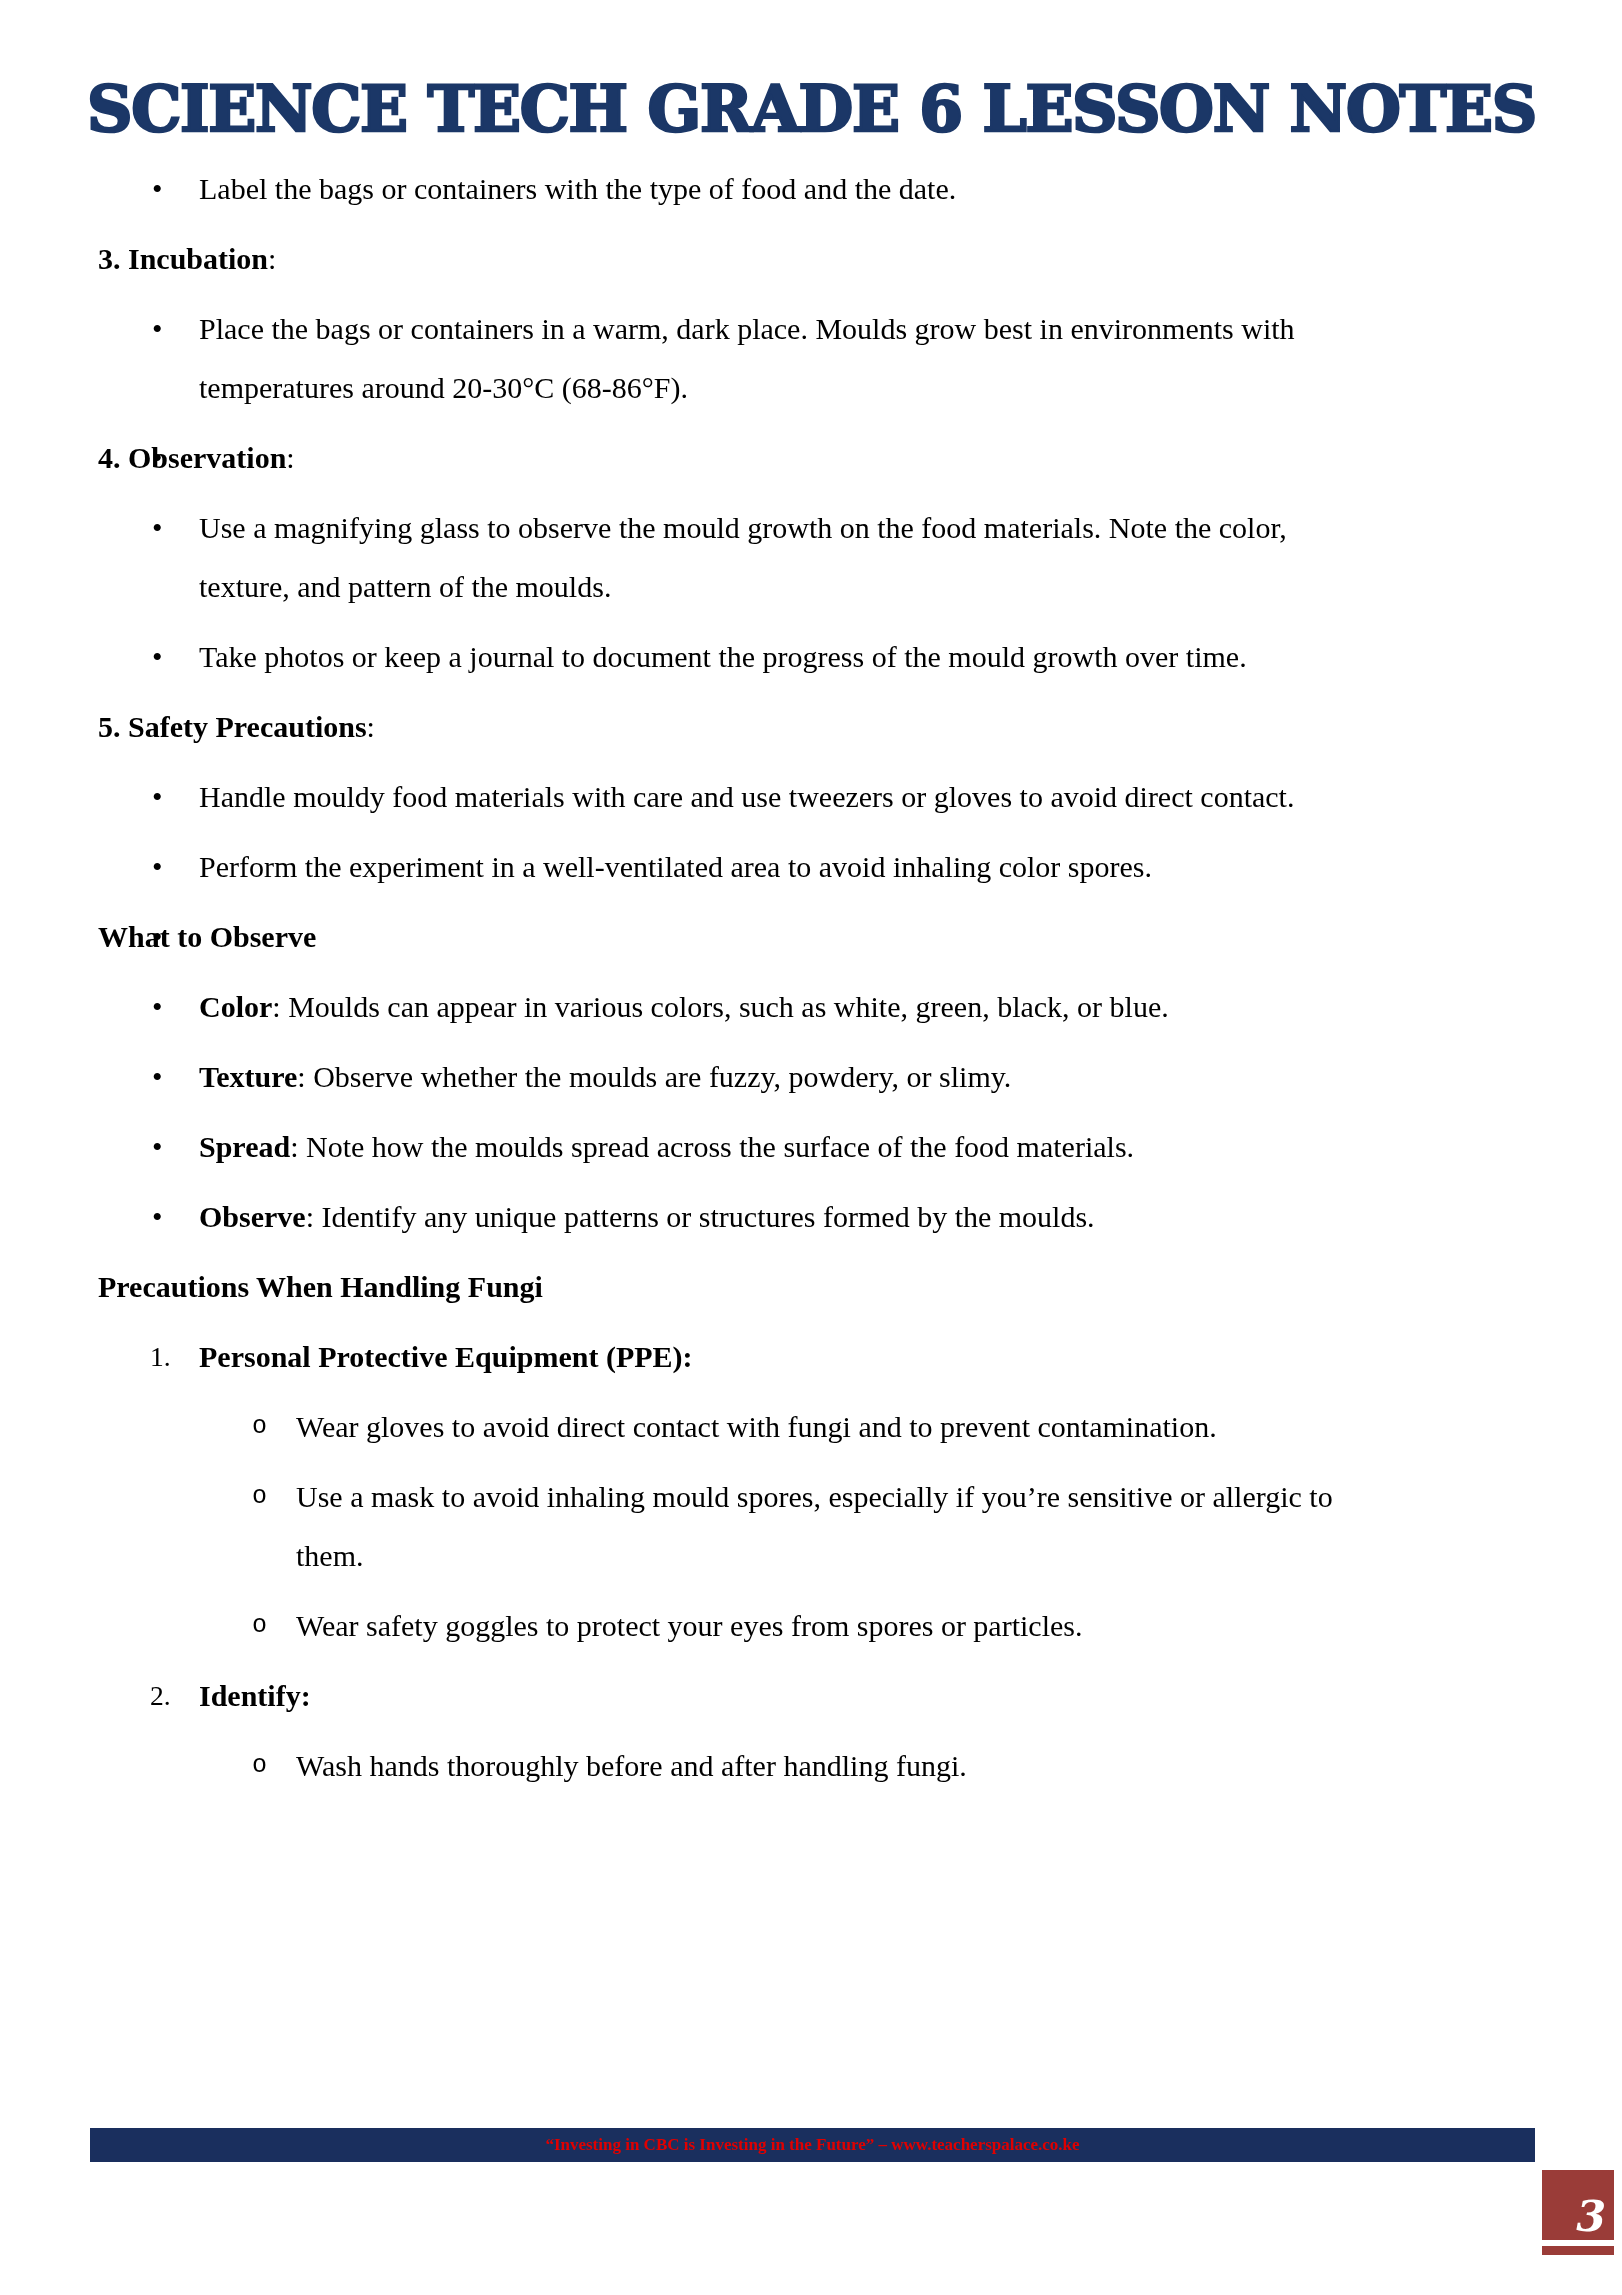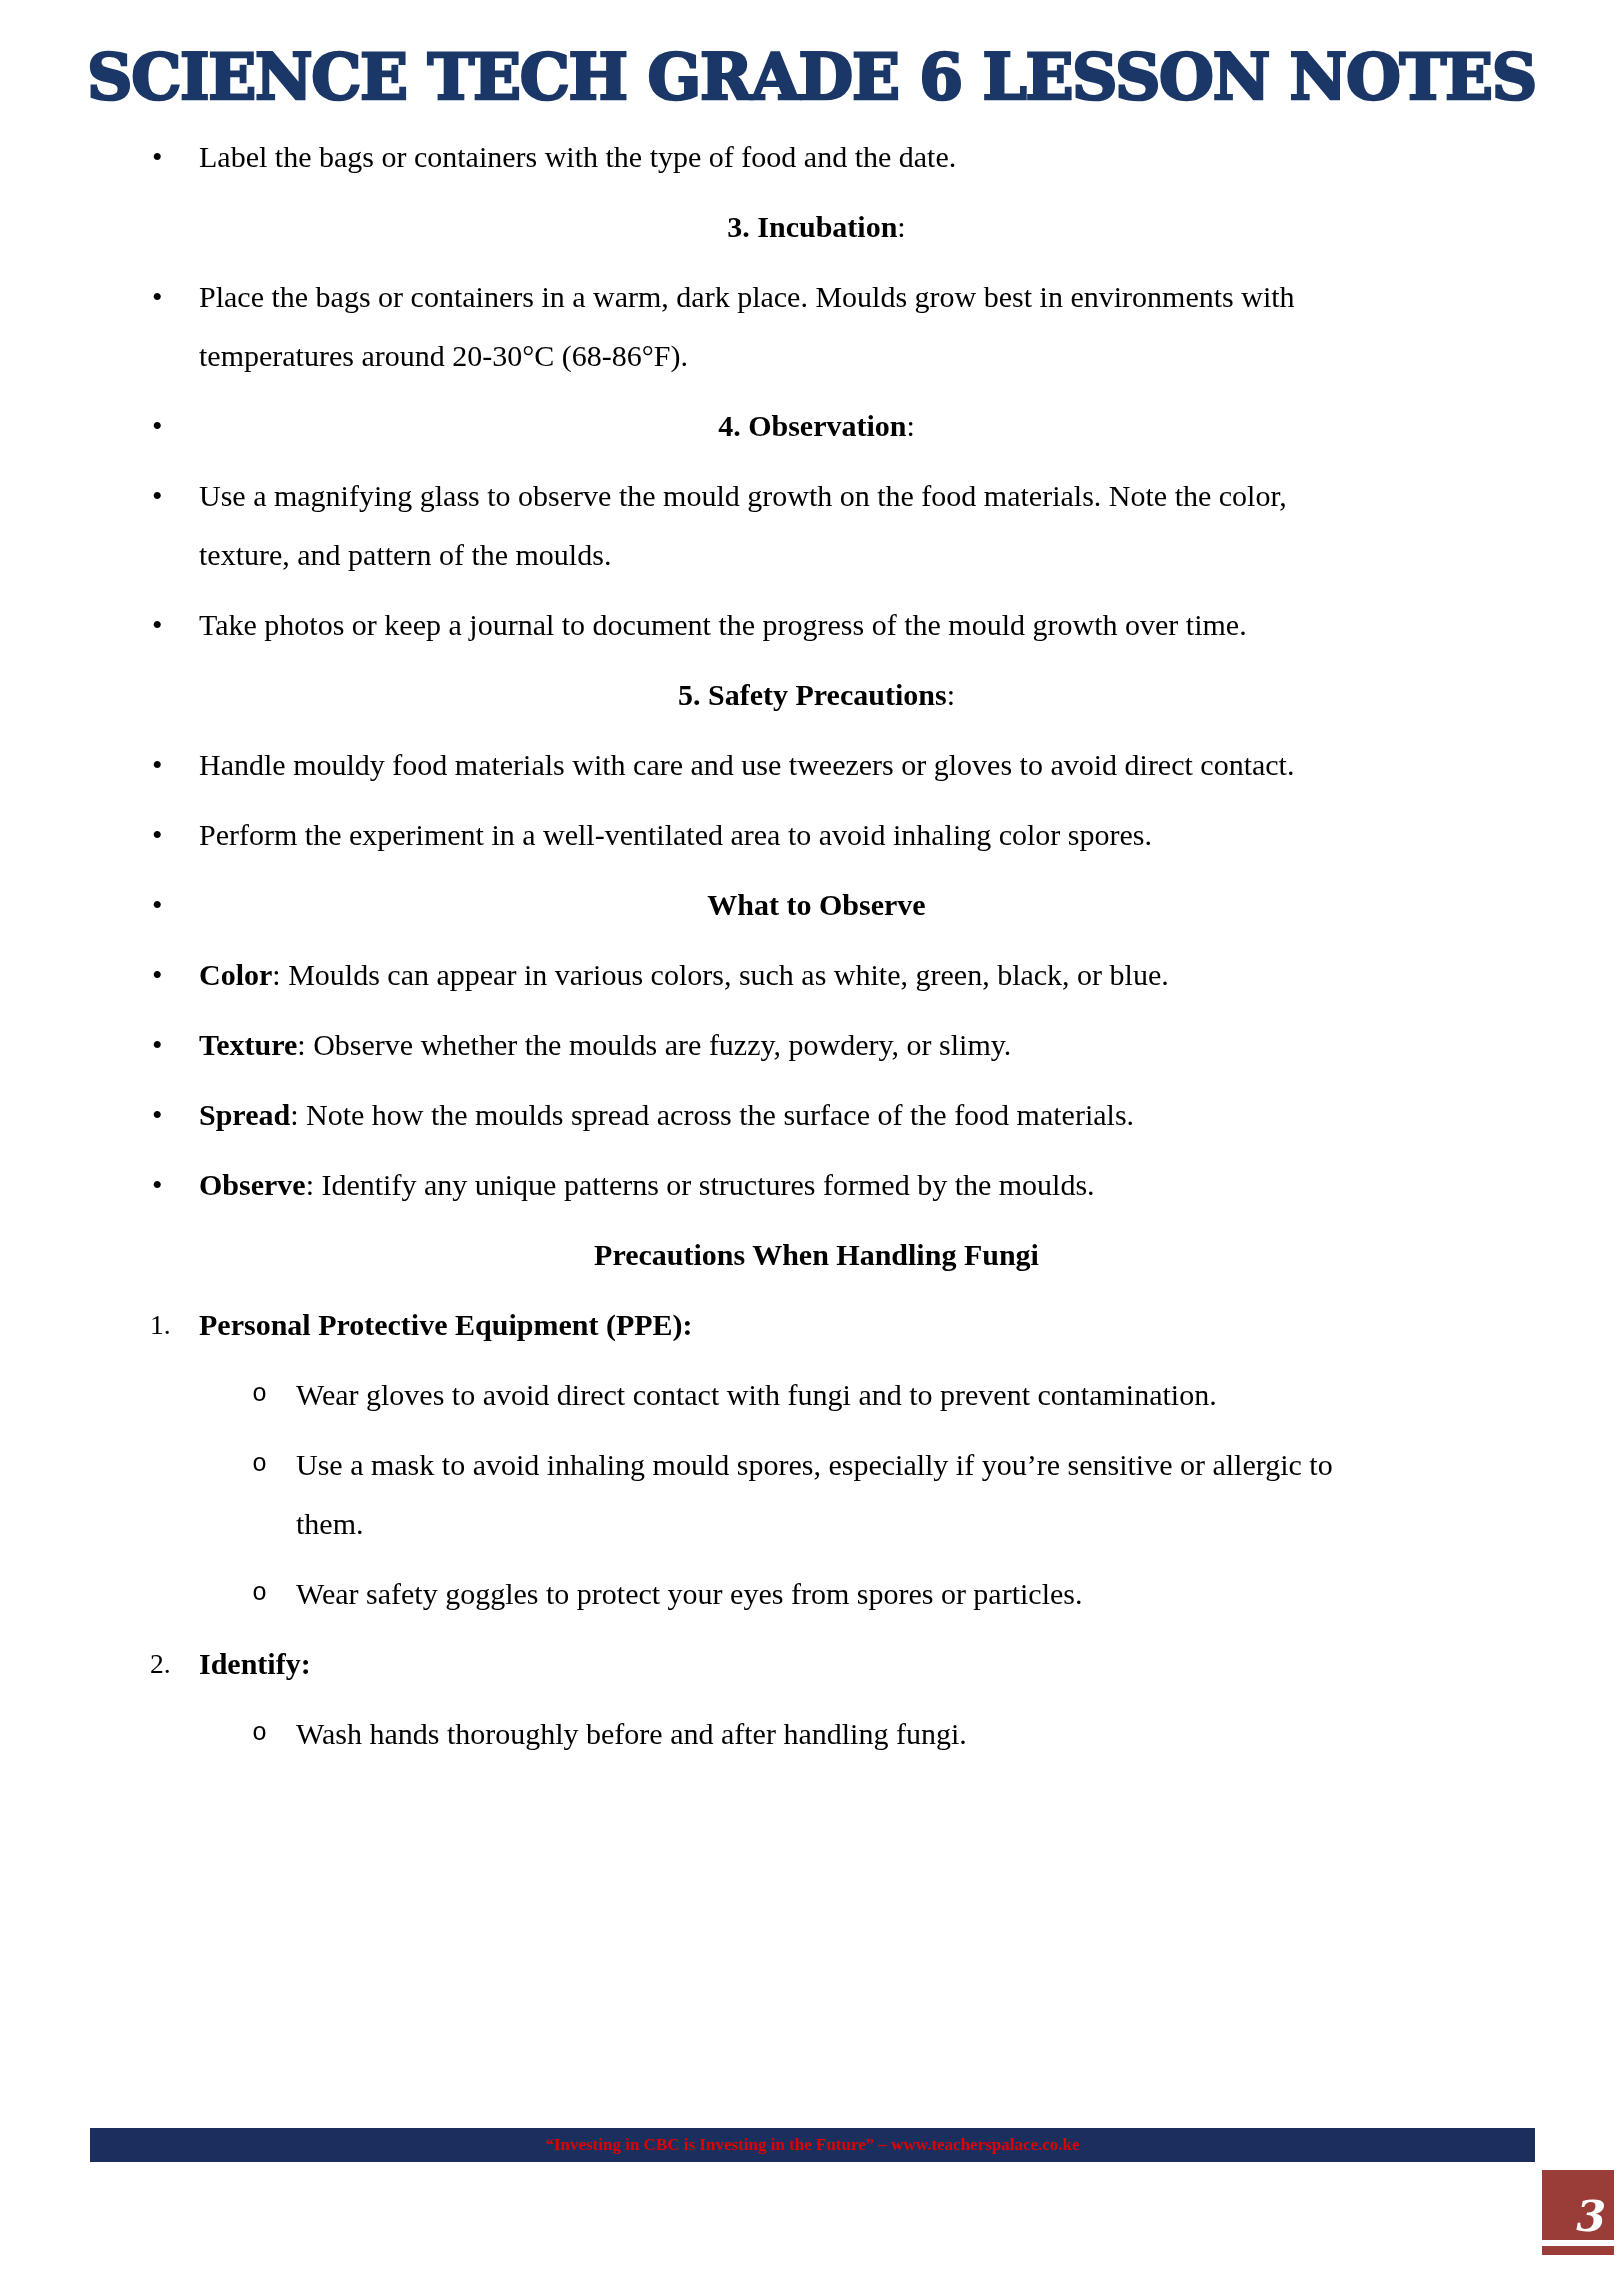--- a/index.html
+++ b/index.html
@@ -7,21 +7,21 @@
     position: relative;
     width: 1623px;
     height: 2295px;
     background: #ffffff;
     font-family: "Liberation Serif", serif;
     color: #000000;
     overflow: hidden;
   }
   .doc-title {
     margin: 0;
-    padding-top: 45px;
+    padding-top: 77px;
     text-align: center;
     font-family: "DejaVu Serif", serif;
     font-weight: bold;
     font-size: 63px;
     line-height: 65px;
     letter-spacing: -1.3px;
     color: #1b3767;
     -webkit-text-stroke: 2.6px #1b3767;
   }
   .content {
@@ -32,21 +32,21 @@
     font-size: 30px;
     line-height: 59px;
     margin-bottom: 11px;
     white-space: pre-wrap;
   }
   .item .marker {
     position: absolute;
     top: 0;
     line-height: 59px;
   }
-  .heading { font-weight: bold; text-align: center; }
+  .heading { font-weight: bold; }
   .heading .tail { font-weight: normal; }
   .b1 { padding-left: 101px; }
   .b1 .marker { left: 54px; font-size: 30px; }
   .num { padding-left: 101px; font-weight: bold; }
   .num .marker { left: 52px; font-size: 27.5px; font-weight: normal; }
   .num .tail { font-weight: bold; }
   .sub { padding-left: 198px; }
   .sub .marker { left: 154px; font-size: 25px; font-family: "Liberation Mono", monospace; }
   .footer-bar {
     position: absolute;

